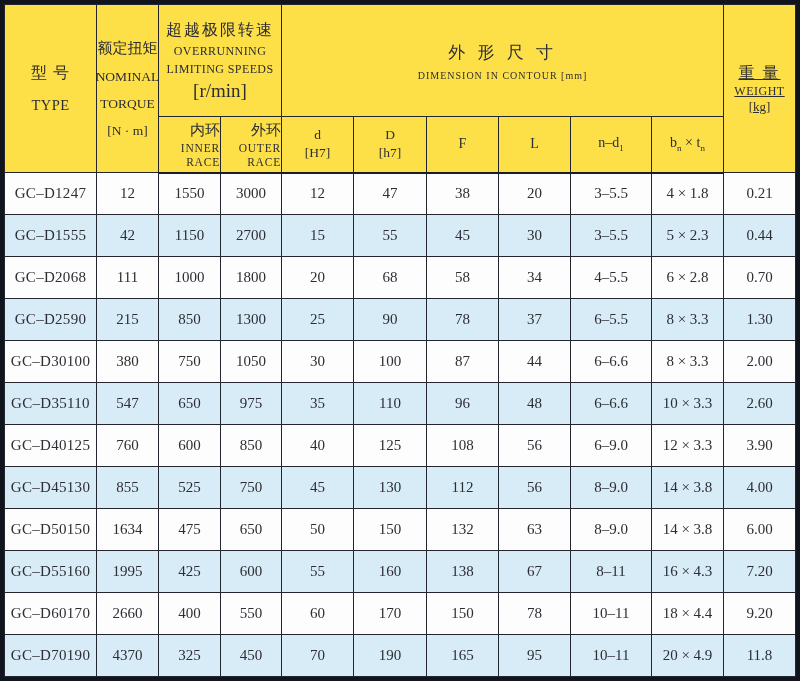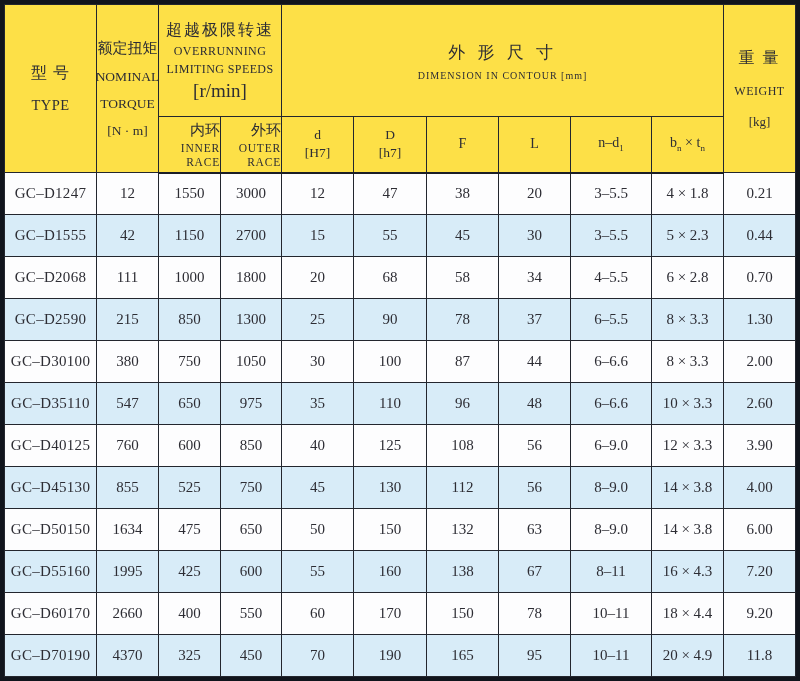--- a/index.html
+++ b/index.html
@@ -36,21 +36,21 @@
   .hd-torque .en { font-size:13.5px; }
   .hd-torque .unit { font-size:13.5px; }
 
   .hd-speeds { gap:3px; font-size:16px; letter-spacing:2px; }
   .hd-speeds .en { font-size:12px; letter-spacing:0.4px; }
   .hd-speeds .unit { font-size:19px; letter-spacing:0; }
 
   .hd-dim { gap:6px; font-size:17px; letter-spacing:4px; }
   .hd-dim .en { font-size:10px; letter-spacing:1px;font-family:Liberation Serif, serif; }
 
-  .hd-weight { gap:15px; font-size:16px; letter-spacing:2px; }
+  .hd-weight { font-size:16px; letter-spacing:2px;text-decoration:underline; }
   .hd-weight .en { font-size:12px; letter-spacing:0.5px; }
   .hd-weight .unit { font-size:13px; letter-spacing:0; }
 
   .hd-race { align-items:flex-end; padding-left:9px; gap:2px; font-size:15px; }
   .hd-race .en { font-size:11.5px; letter-spacing:0.8px; }
 
   .hd-sub2 { gap:2px; font-size:13.5px; }
   .hd-letter { font-size:14px; }
   sub { font-size:9px; }
 

